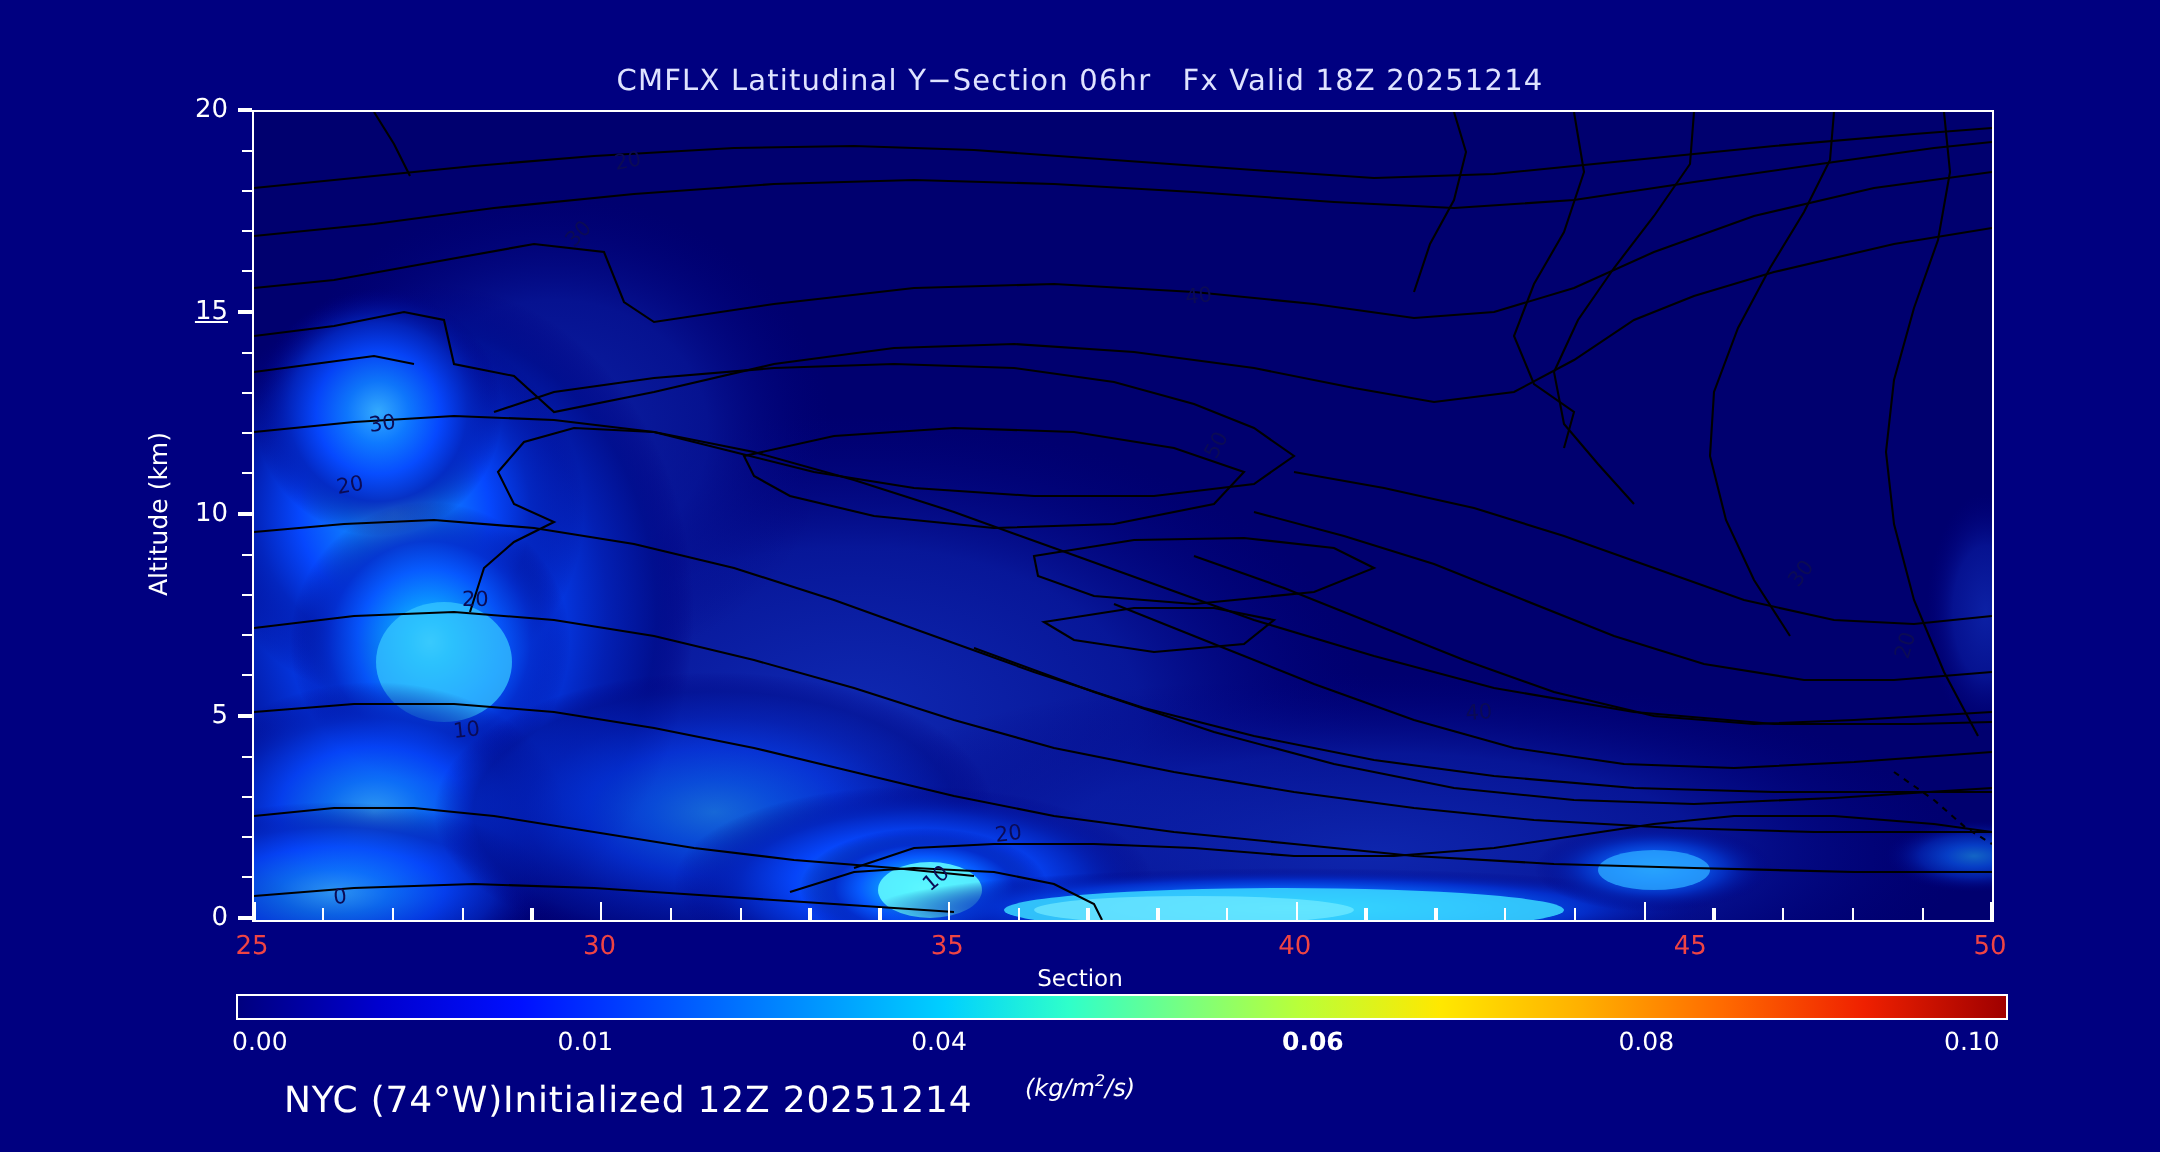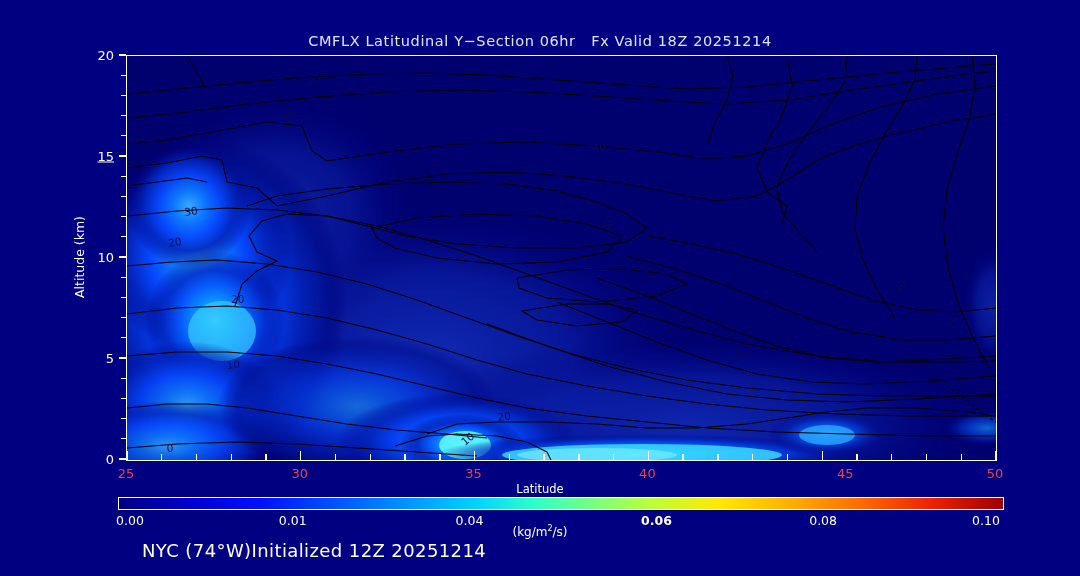--- a/index.html
+++ b/index.html
@@ -67,22 +67,22 @@
       #ffe800 68%,
       #ffb000 76%,
       #ff6a00 84%,
       #ef2000 92%,
       #9f0000 100%);
   }
   .cblab{
     position:absolute;top:513px;color:#ffffff;font-size:12.5px;white-space:nowrap;
   }
   #cbunits{
-    position:absolute;left:0;top:524px;width:1080px;text-align:center;
-    color:#ffffff;font-size:12px;white-space:nowrap;
+    position:absolute;left:0;top:536px;width:1080px;text-align:center;
+    color:#ffffff;font-size:12px;white-space:nowrap;font-style:italic;
   }
   #cbunits sup{font-size:8px;vertical-align:super;}
 
   .caption{
     position:absolute;left:142px;top:540px;color:#ffffff;
     font-size:18px;letter-spacing:.4px;white-space:nowrap;
   }
 </style>
 </head>
 <body>
@@ -295,21 +295,21 @@
       <div class="tick ytick minor" style="left: 121px; top: 195.7px;"></div>
       <div class="tick ytick minor" style="left: 121px; top: 175.5px;"></div>
       <div class="tick ytick minor" style="left: 121px; top: 135.1px;"></div>
       <div class="tick ytick minor" style="left: 121px; top: 114.9px;"></div>
       <div class="tick ytick minor" style="left: 121px; top: 94.7px;"></div>
       <div class="tick ytick minor" style="left: 121px; top: 74.5px;"></div>
     </div>
   <div id="xticks"></div>
 
   <div class="axis-title-y">Altitude (km)</div>
-  <div class="axis-title-x">Latitude</div>
+  <div class="axis-title-x">Section</div>
 
   <div id="cbar"></div>
   <div id="cblabels">
       <div class="cblab" style="left: 116px;">0.00</div>
       <div class="cblab" style="left: 278.8px;">0.01</div>
       <div class="cblab" style="left: 455.6px;">0.04</div>
       <div class="cblab" style="left: 641px; font-weight: bold;">0.06</div>
       <div class="cblab" style="left: 809.2px;">0.08</div>
       <div class="cblab" style="left: 972px;">0.10</div>
     </div>

